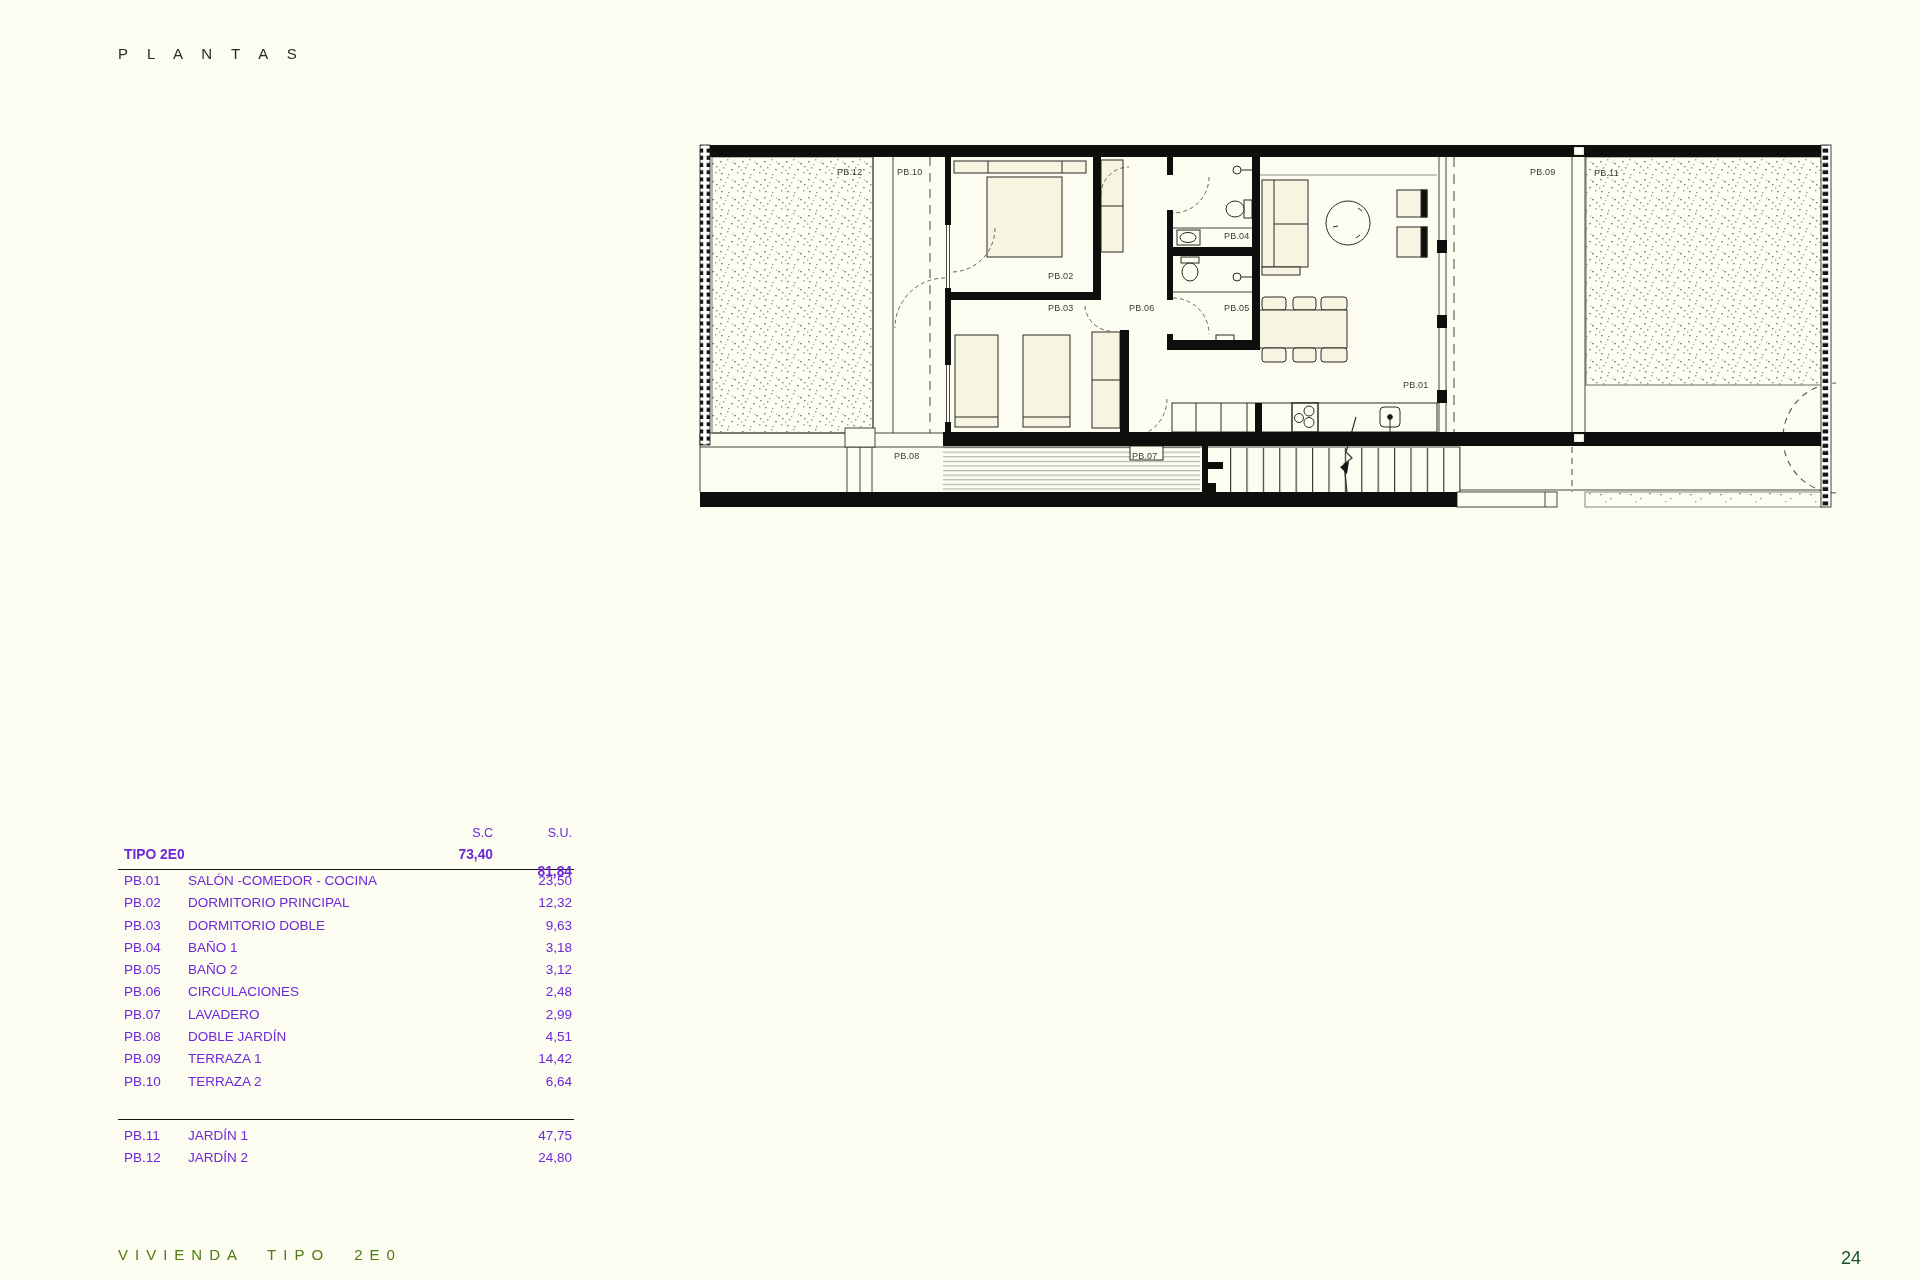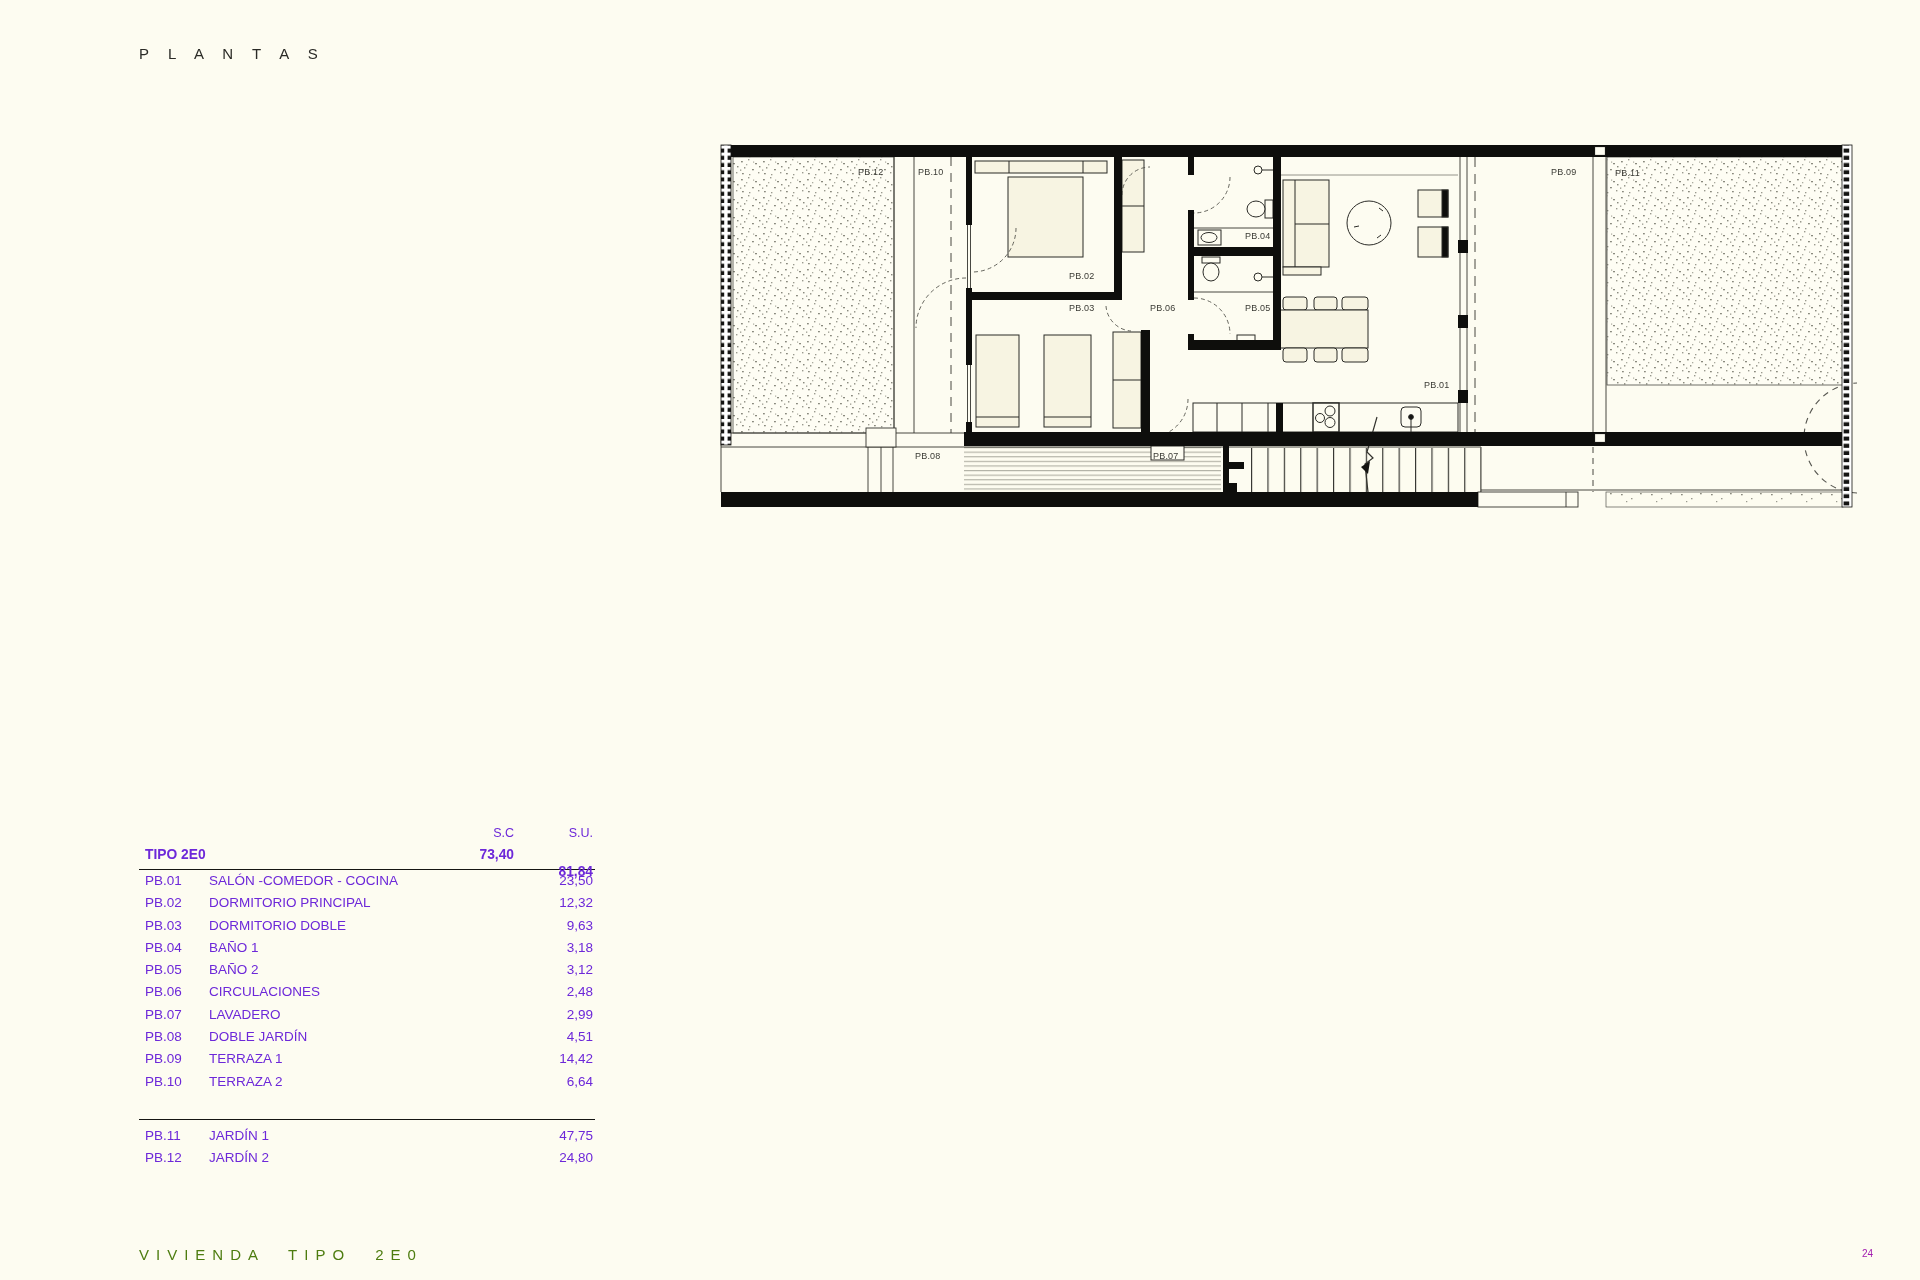--- a/index.html
+++ b/index.html
@@ -1,21 +1,21 @@
 <!DOCTYPE html>
 <html><head>
 <meta charset="utf-8">
 <style>
   html,body{margin:0;padding:0;}
   body{width:1920px;height:1280px;position:relative;background:#fdfcf1;
        font-family:"Liberation Sans", sans-serif;color:#262622;overflow:hidden;}
-  .page{position:absolute;inset:0;background:#fdfcf1;margin-left:21px;}
+  .page{position:absolute;inset:0;background:#fdfcf1;}
   .doc-title{position:absolute;left:118px;top:45px;font-size:15px;letter-spacing:7.5px;color:#2a2a26;}
   .footer-title{position:absolute;left:118px;top:1246px;font-size:15px;letter-spacing:7px;word-spacing:13px;color:#4d7c0f;}
-  .page-number{position:absolute;left:1841px;top:1248px;font-size:10px;color:#a21caf;}
+  .page-number{position:absolute;left:1841px;top:1248px;font-size:18px;color:#14532d;}
 
   
   .plan{position:absolute;left:696px;top:140px;width:1140px;height:370px;}
   .plan svg{position:absolute;left:0;top:0;}
   .plabel{position:absolute;font-size:9px;color:#3a3a34;letter-spacing:.2px;white-space:nowrap;}
 
   
   .areas{position:absolute;left:118px;top:826px;width:456px;font-size:13.5px;color:#6d28d9;}
   .t-head{position:relative;height:20px;font-size:12.5px;}
   .h-sc{position:absolute;right:81px;top:0;width:90px;text-align:right;}

